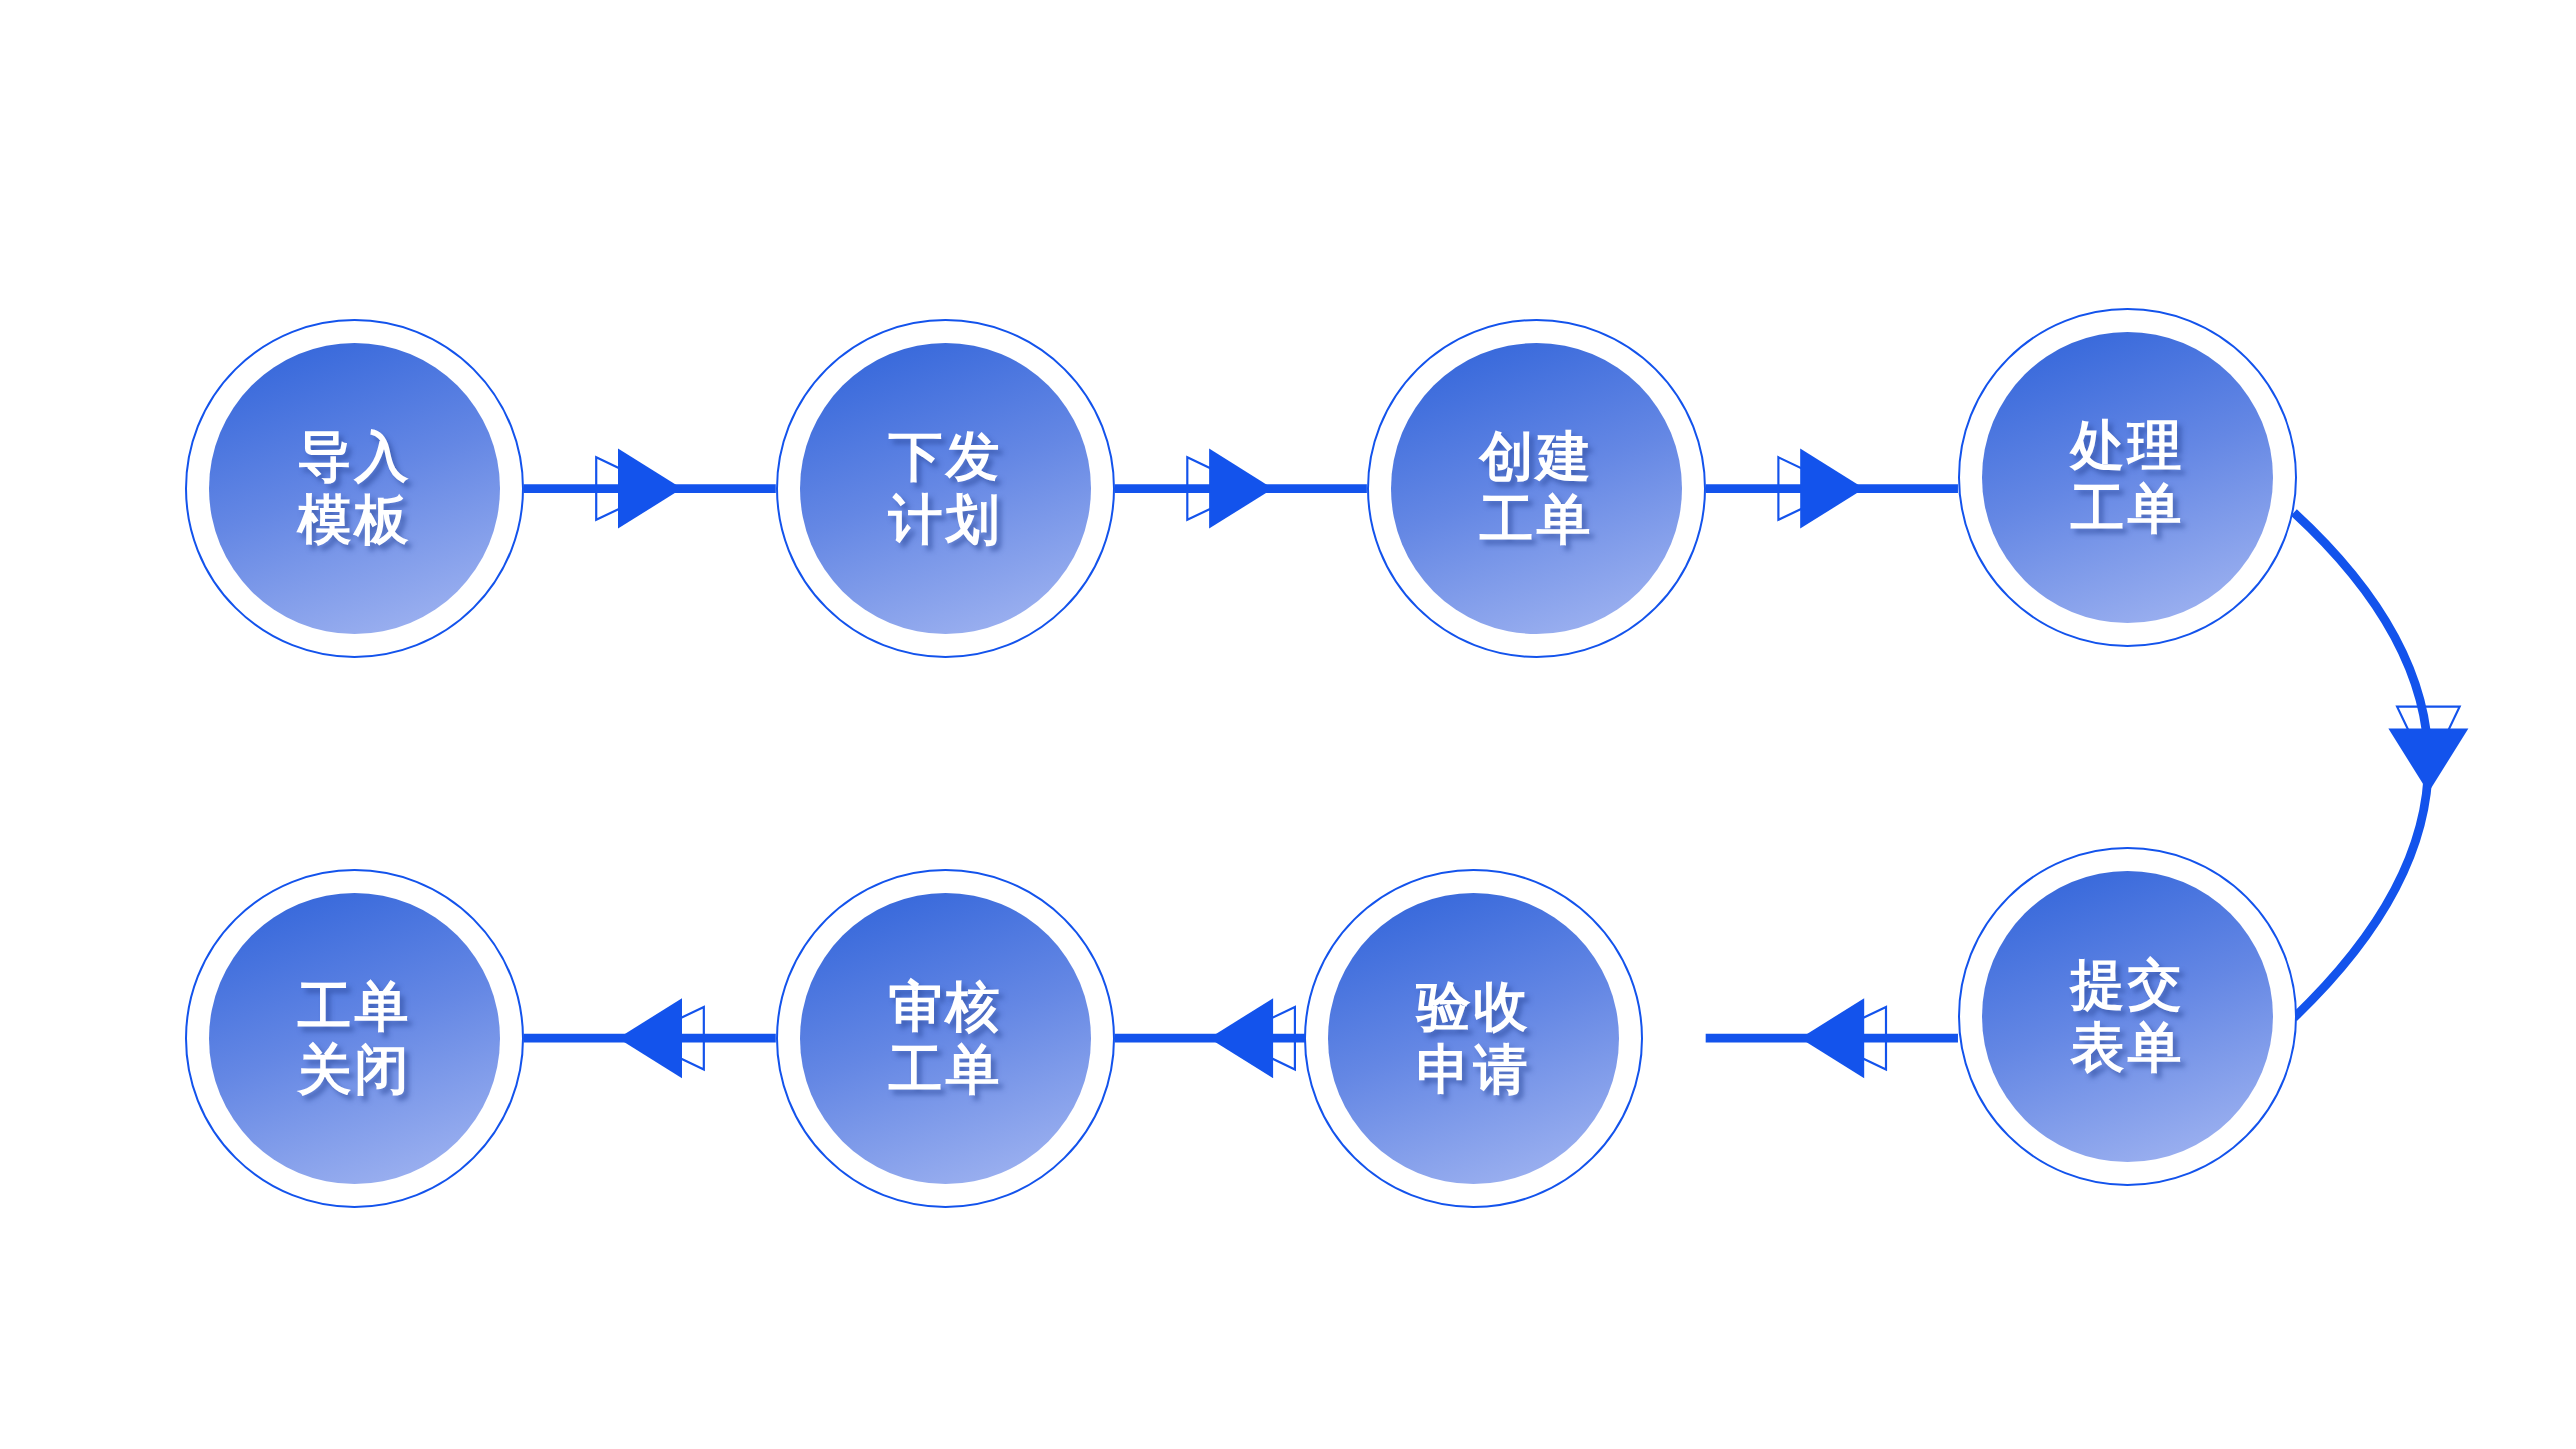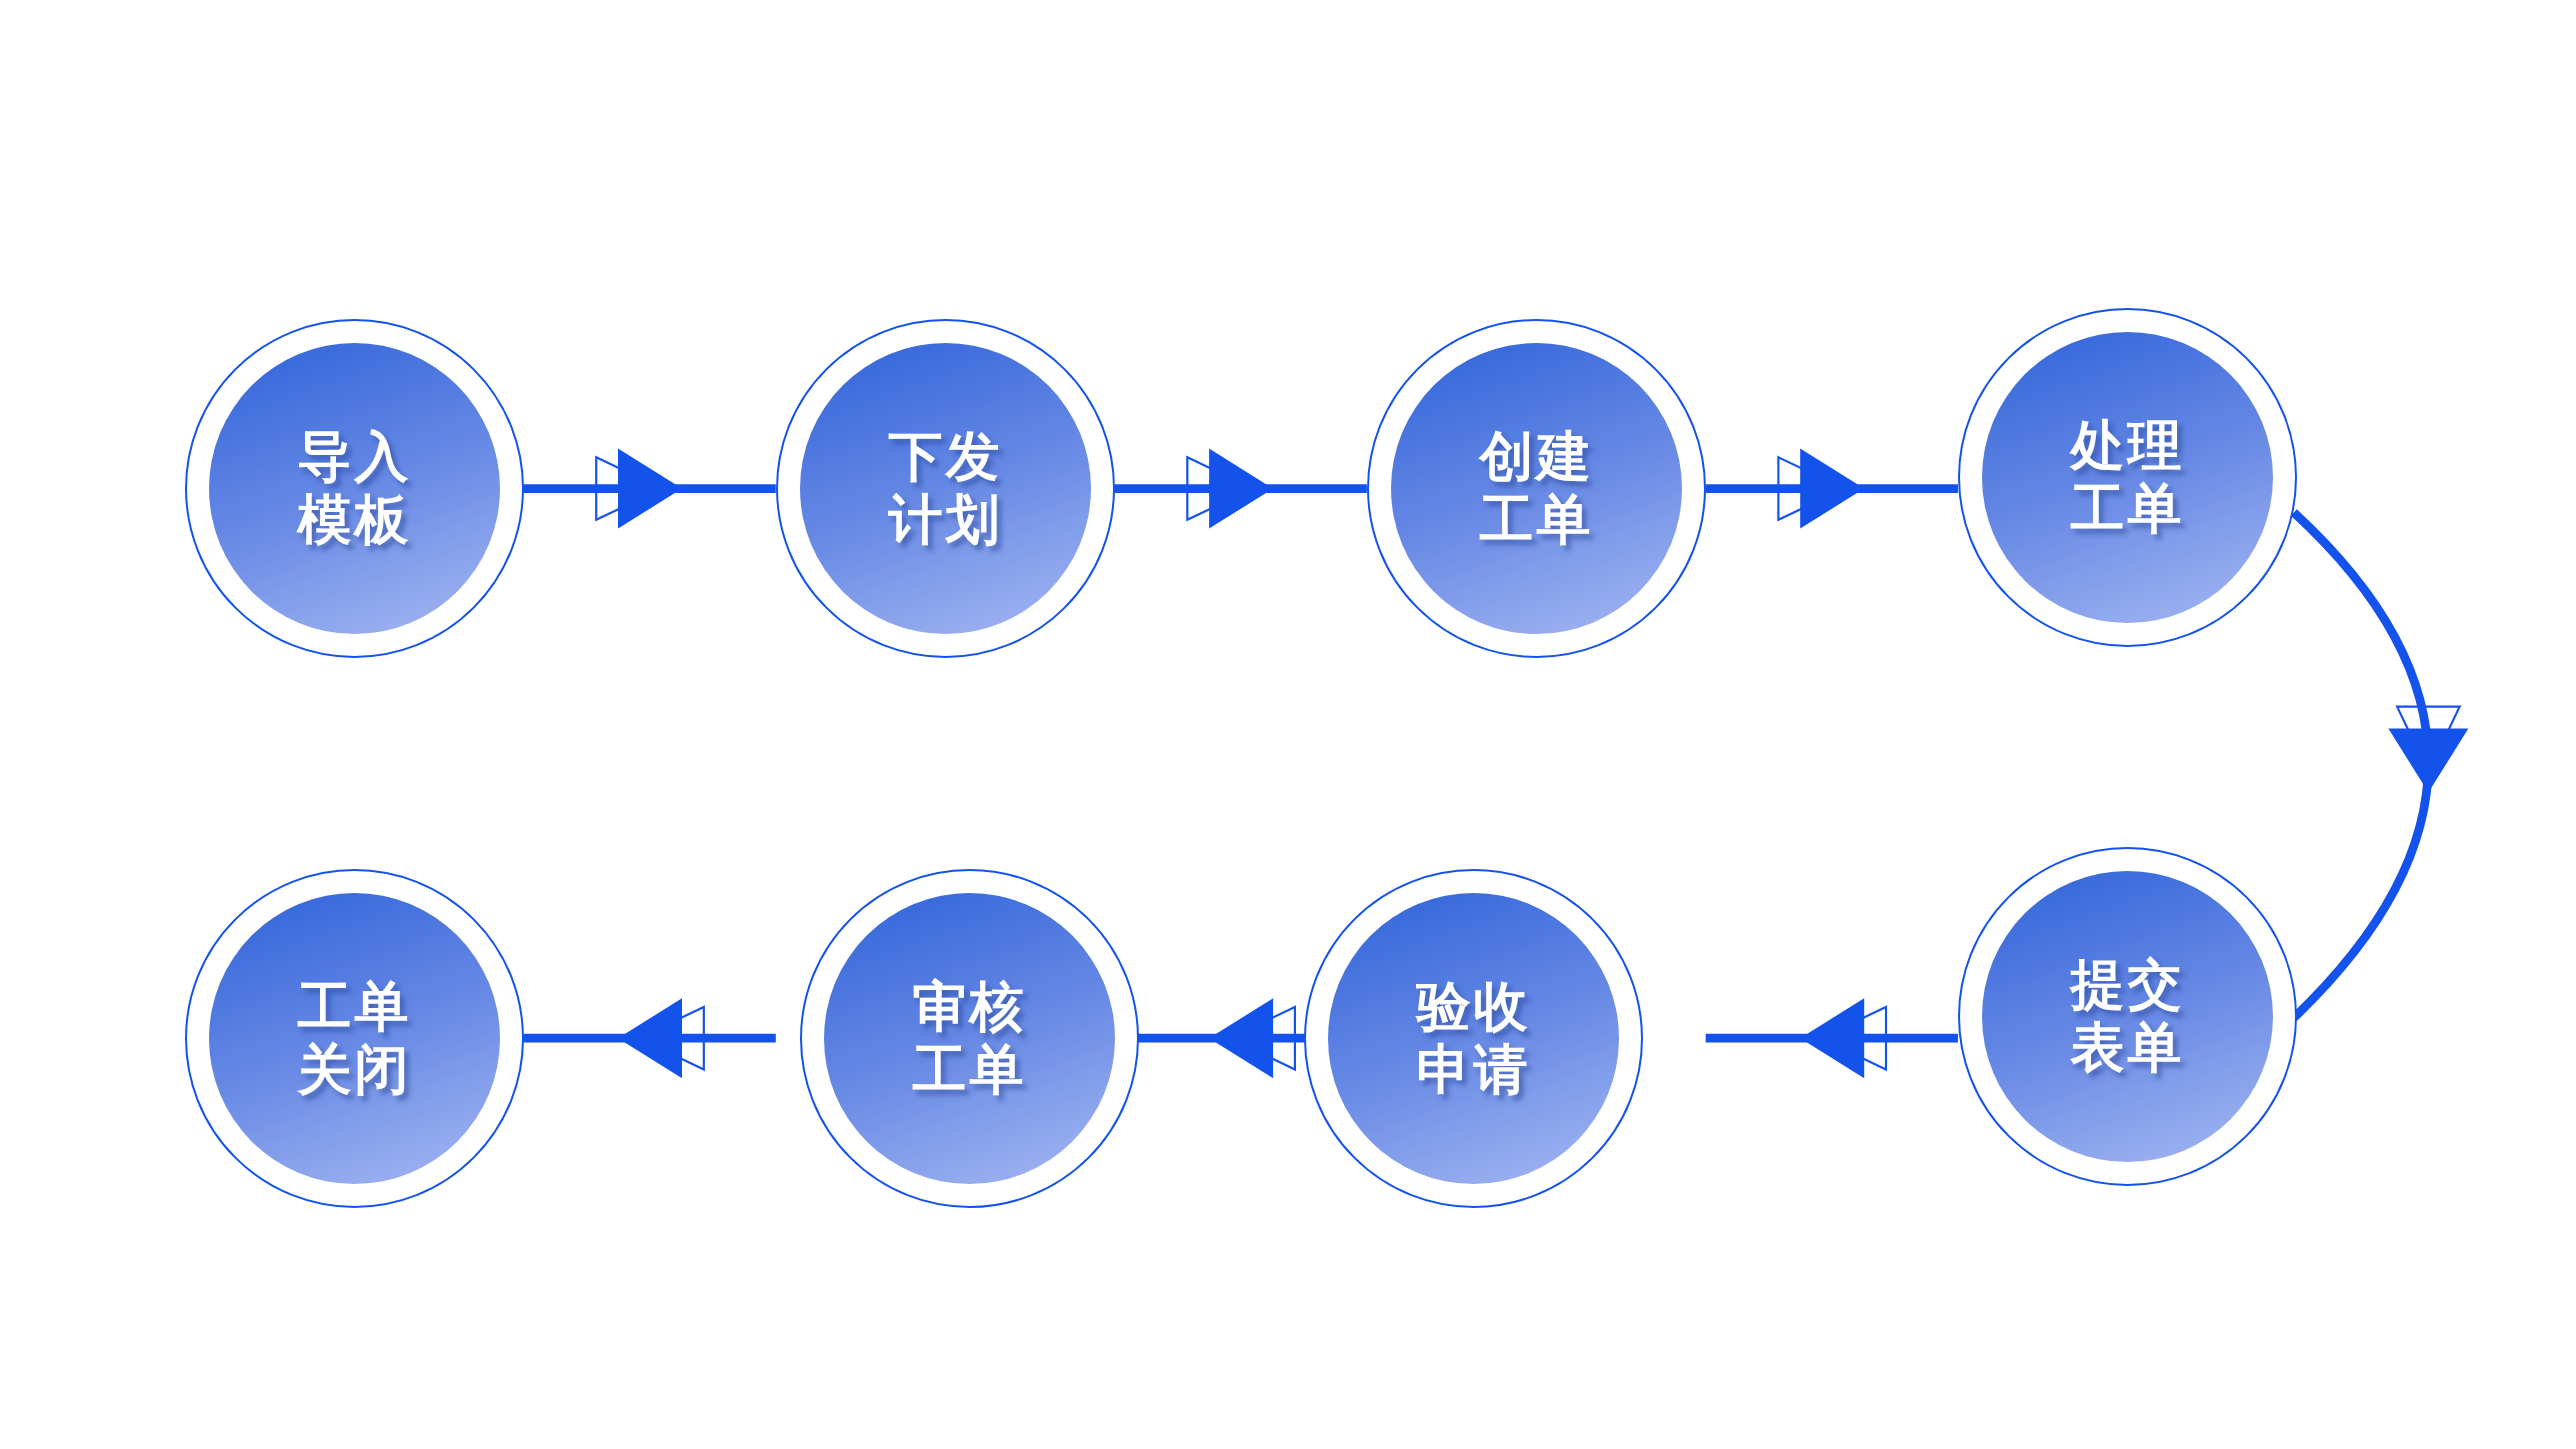--- a/index.html
+++ b/index.html
@@ -150,21 +150,21 @@
     <span class="node-line">提交</span>
     <span class="node-line">表单</span>
   </div>
 </div>
 <div class="node" style="left:1304px;top:869px">
   <div class="node-inner">
     <span class="node-line">验收</span>
     <span class="node-line">申请</span>
   </div>
 </div>
-<div class="node" style="left:800px;top:869px">
+<div class="node" style="left:776px;top:869px">
   <div class="node-inner">
     <span class="node-line">审核</span>
     <span class="node-line">工单</span>
   </div>
 </div>
 <div class="node" style="left:185px;top:869px">
   <div class="node-inner">
     <span class="node-line">工单</span>
     <span class="node-line">关闭</span>
   </div>

